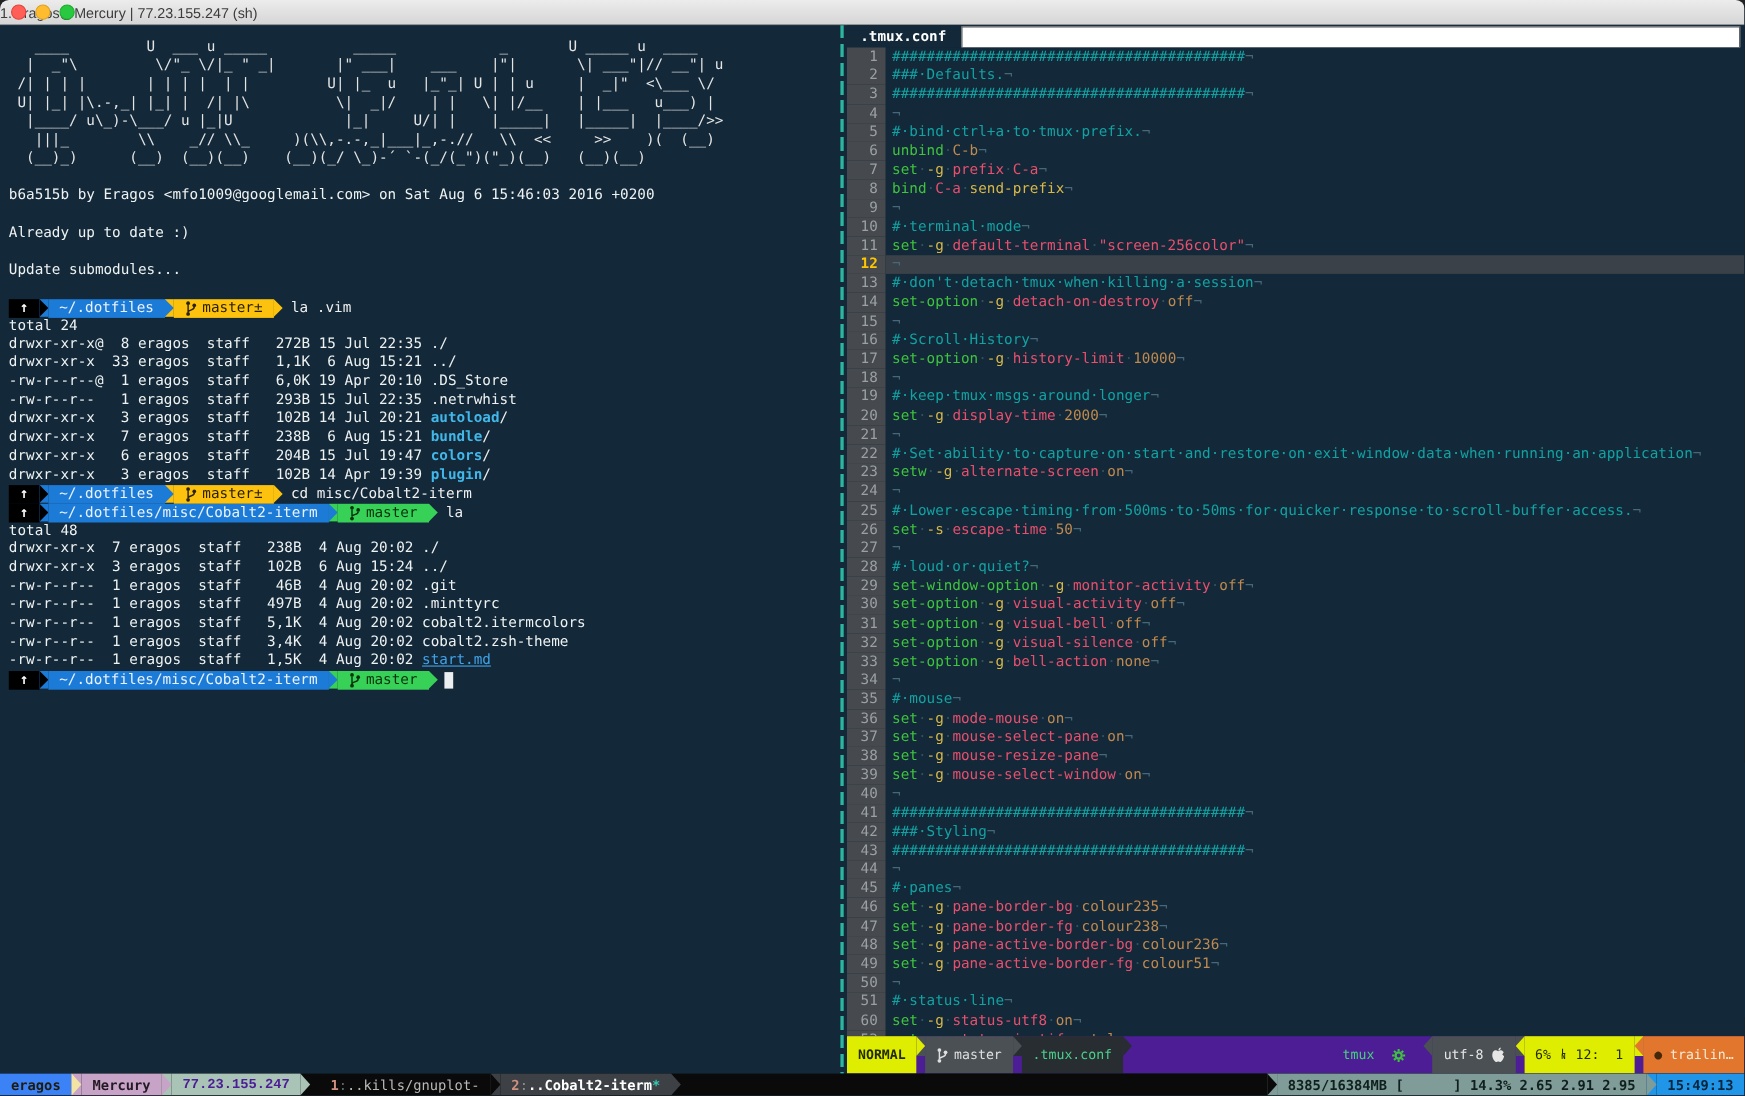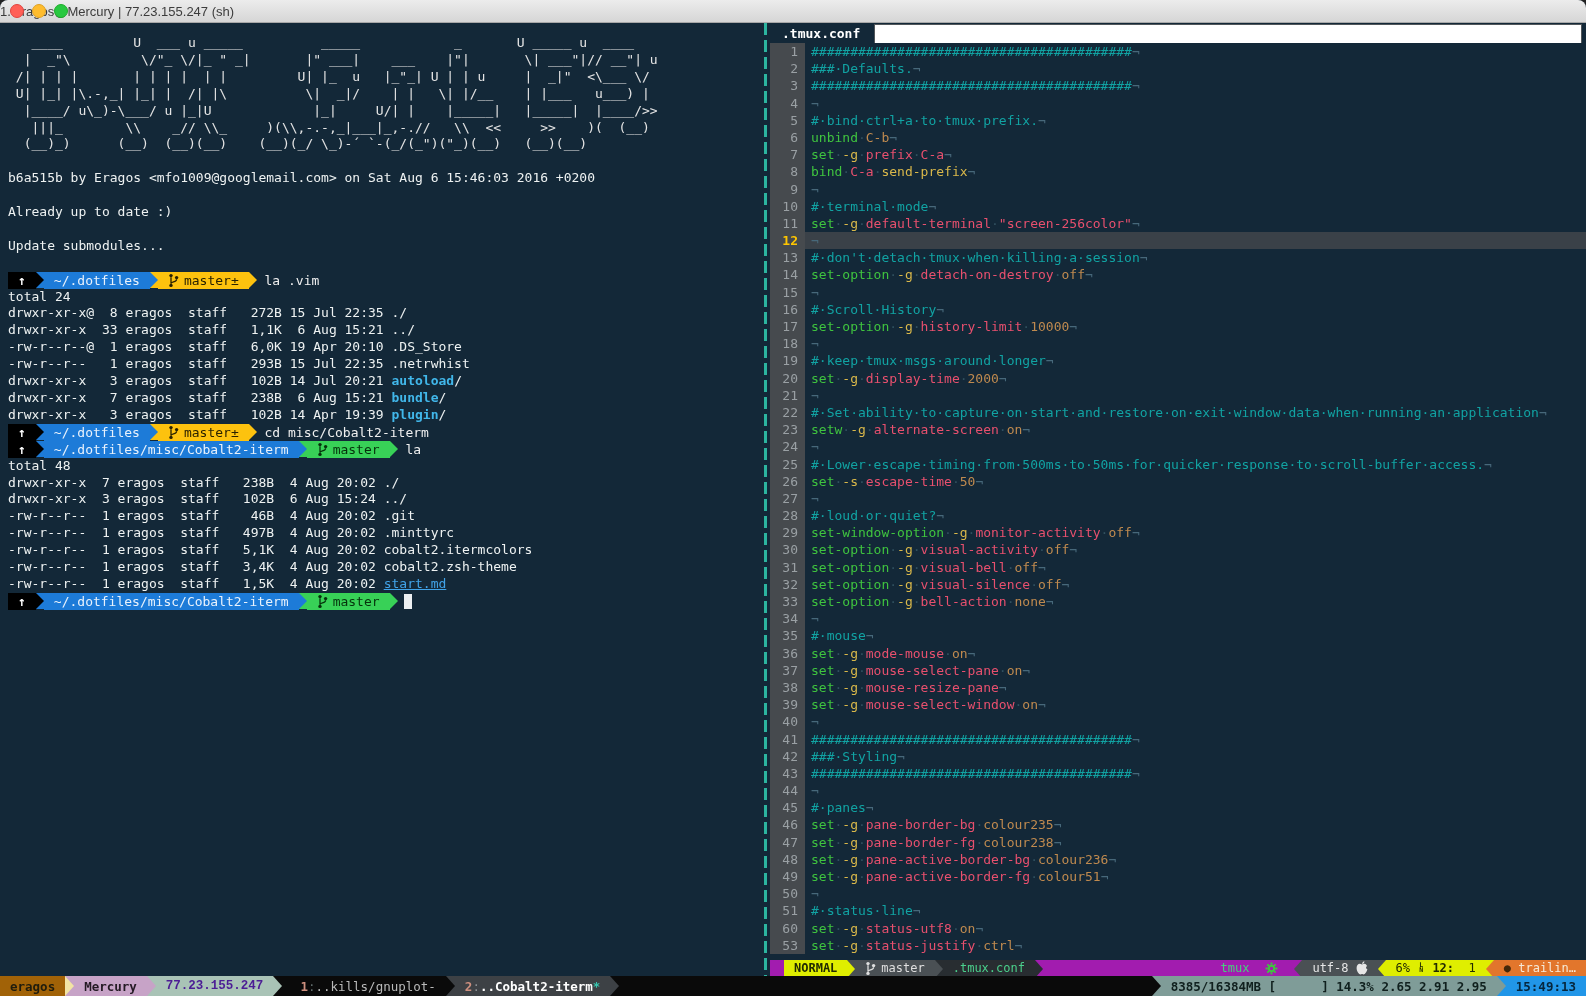--- a/index.html
+++ b/index.html
@@ -23,21 +23,21 @@
   .rpane{position:absolute;left:770px;right:0;top:0;bottom:20px;display:flex;flex-direction:column;overflow:hidden;}
   
   .tline{height:16.9px;line-height:16.9px;white-space:pre;}
   pre.art{margin:0;font:inherit;line-height:16.9px;color:#e5e5e5;white-space:pre;}
   .tok-p{color:#eef2f2;}
   .tok-d{color:#41b7ea;font-weight:bold;}
   .tok-l{color:#41a3e8;text-decoration:underline;}
   
   .pbar{display:flex;align-items:stretch;}
   .pbar-sm{height:17px;margin:0 0 0 0;}
-  .pbar-st{height:16px;background:#a21caf;font-size:12px;padding-left:14px;}
+  .pbar-st{height:34px;background:#4c1d95;font-size:12px;}
   .pbar-lg{height:20px;background:#0a0a0a;font-size:12.5px;}
   .pseg{display:flex;align-items:center;padding:0 10px;white-space:pre;}
   .arr-r-sm,.arr-r-st,.arr-r-lg,.arr-l-sm,.arr-l-st,.arr-l-lg{width:0;height:0;display:block;}
   .arr-r-sm{border-top:8.5px solid transparent;border-bottom:8.5px solid transparent;border-left:8px solid #000;}
   .arr-r-st{border-top:9px solid transparent;border-bottom:9px solid transparent;border-left:8px solid #000;}
   .arr-r-lg{border-top:10px solid transparent;border-bottom:10px solid transparent;border-left:9px solid #000;}
   .arr-l-st{border-top:9px solid transparent;border-bottom:9px solid transparent;border-right:8px solid #000;}
   .cmdtext{color:#f0f0f0;white-space:pre;align-self:center;}
   .flexgap{flex:1;}
   .sp{width:8px;}
@@ -109,20 +109,21 @@
           <span class="cmdtext"> la .vim</span>
         </div>
       <div class="tline">total 24</div>
       <div>
           <div class="tline"><span class="tok-p">drwxr-xr-x@  8 eragos  staff   272B 15 Jul 22:35 ./</span></div>
           <div class="tline"><span class="tok-p">drwxr-xr-x  33 eragos  staff   1,1K  6 Aug 15:21 ../</span></div>
           <div class="tline"><span class="tok-p">-rw-r--r--@  1 eragos  staff   6,0K 19 Apr 20:10 .DS_Store</span></div>
           <div class="tline"><span class="tok-p">-rw-r--r--   1 eragos  staff   293B 15 Jul 22:35 .netrwhist</span></div>
           <div class="tline"><span class="tok-p">drwxr-xr-x   3 eragos  staff   102B 14 Jul 20:21 </span><span class="tok-d">autoload</span><span class="tok-p">/</span></div>
           <div class="tline"><span class="tok-p">drwxr-xr-x   7 eragos  staff   238B  6 Aug 15:21 </span><span class="tok-d">bundle</span><span class="tok-p">/</span></div>
+          <div class="tline"><span class="tok-p">drwxr-xr-x   6 eragos  staff   204B 15 Jul 19:47 </span><span class="tok-d">colors</span><span class="tok-p">/</span></div>
           <div class="tline"><span class="tok-p">drwxr-xr-x   3 eragos  staff   102B 14 Apr 19:39 </span><span class="tok-d">plugin</span><span class="tok-p">/</span></div>
         </div>
       <div class="pbar pbar-sm">
           <span class="pseg" style="background: rgb(0, 0, 0); color: rgb(255, 255, 255); font-weight: bold;"><span>↑</span></span>
           <span class="arr-r-sm" style="border-left-color: rgb(0, 0, 0); background: rgb(29, 123, 216);"></span>
           <span class="pseg" style="background: rgb(29, 123, 216); color: rgb(233, 242, 252);"><span>~/.dotfiles</span></span>
           <span class="arr-r-sm" style="border-left-color: rgb(29, 123, 216); background: rgb(253, 194, 14);"></span>
           <span class="pseg" style="background: rgb(253, 194, 14); color: rgb(42, 34, 0);"><svg width="11" height="15" viewBox="0 0 11 15" style="margin: 0px 5px 0px 0px;">
               <circle cx="3" cy="2.6" r="1.7" fill="#2a2200"></circle>
               <circle cx="3" cy="12.4" r="1.7" fill="#2a2200"></circle>
@@ -419,28 +420,28 @@
             <line x1="9.8" y1="4.2" x2="11.5" y2="2.5" stroke="#3fc43f" stroke-width="2"></line>
           </svg>
           <span class="sp"></span>
           <span class="arr-l-st" style="border-right-color: rgb(74, 80, 84);"></span>
           <span class="pseg" style="background: rgb(74, 80, 84); color: rgb(230, 230, 230);"><span>utf-8</span><svg width="12" height="14" viewBox="0 0 12 14" style="margin: 0px 0px 0px 7px;">
               <path d="M6 3.6 C3.2 1.6 0.6 3.6 0.6 7 c0 3.4 2.4 6.4 3.9 6.4 c0.8 0 1-0.4 1.5-0.4 s0.7 0.4 1.5 0.4 c1.5 0 3.9-3 3.9-6.4 C11.4 3.6 8.8 1.6 6 3.6 Z" fill="#e6e6e6"></path>
               <path d="M6.1 3 C6.1 1.5 7.1 0.4 8.4 0.2 C8.4 1.7 7.4 2.8 6.1 3 Z" fill="#e6e6e6"></path>
               <circle cx="11.6" cy="6.5" r="1.6" fill="#4a5054"></circle>
             </svg></span>
           <span class="arr-l-st" style="border-right-color: rgb(223, 238, 0); background: rgb(74, 80, 84);"></span>
-          <span class="pseg" style="background: rgb(223, 238, 0); color: rgb(34, 43, 0);"><span>6% </span><span class="lnglyph"><span>L</span><span>N</span></span><span> </span><span style="font-weight: bold; text-align: center;">12:</span><span>  1</span></span>
+          <span class="pseg" style="background: rgb(223, 238, 0); color: rgb(34, 43, 0);"><span>6% </span><span class="lnglyph"><span>L</span><span>N</span></span><span> </span><span style="font-weight: normal; text-align: center;">12:</span><span>  1</span></span>
           <span class="arr-l-st" style="border-right-color: rgb(226, 118, 44); background: rgb(223, 238, 0);"></span>
           <span class="pseg" style="background: rgb(226, 118, 44);"><span style="color: rgb(69, 40, 10);">● </span><span style="color: rgb(246, 234, 216);">trailin…</span></span>
         </div>
     </div>
 
     <div class="pbar pbar-lg tmuxbar">
-        <span class="pseg" style="background: #a16207; color: rgb(31, 28, 13); font-weight: bold;"><span>eragos</span></span>
+        <span class="pseg" style="background: #3b82f6; color: rgb(31, 28, 13); font-weight: bold;"><span>eragos</span></span>
         <span class="arr-r-lg" style="border-left-color: rgb(242, 228, 164); background: rgb(199, 163, 199);"></span>
         <span class="pseg" style="background: rgb(199, 163, 199); color: rgb(36, 26, 36); font-weight: bold;"><span>Mercury</span></span>
         <span class="arr-r-lg" style="border-left-color: rgb(199, 163, 199); background: rgb(169, 195, 182);"></span>
         <span class="pseg" style="background: rgb(169, 195, 182); color: #4c1d95; font-weight: bold; font-family: Liberation Mono, monospace;"><span>77.23.155.247</span></span>
         <span class="arr-r-lg" style="border-left-color: rgb(169, 195, 182);"></span>
         <span class="sp"></span>
         <span class="pseg"><span style="color: rgb(207, 144, 127); font-weight: bold;">1</span><span style="color: rgb(95, 106, 106);">:</span><span style="color: rgb(185, 185, 185); font-weight: normal;">..kills/gnuplot-</span></span>
         <span class="arr-r-lg" style="border-left-color: rgb(10, 10, 10); background: rgb(61, 65, 69);"></span>
         <span class="pseg" style="background: rgb(61, 65, 69);"><span style="color: rgb(207, 144, 127); font-weight: bold;">2</span><span style="color: rgb(138, 143, 147);">:</span><span style="color: rgb(255, 255, 255); font-weight: bold;">..Cobalt2-iterm</span><span style="color: rgb(54, 199, 176); font-weight: bold;">*</span></span>
         <span class="arr-r-lg" style="border-left-color: rgb(61, 65, 69);"></span>

